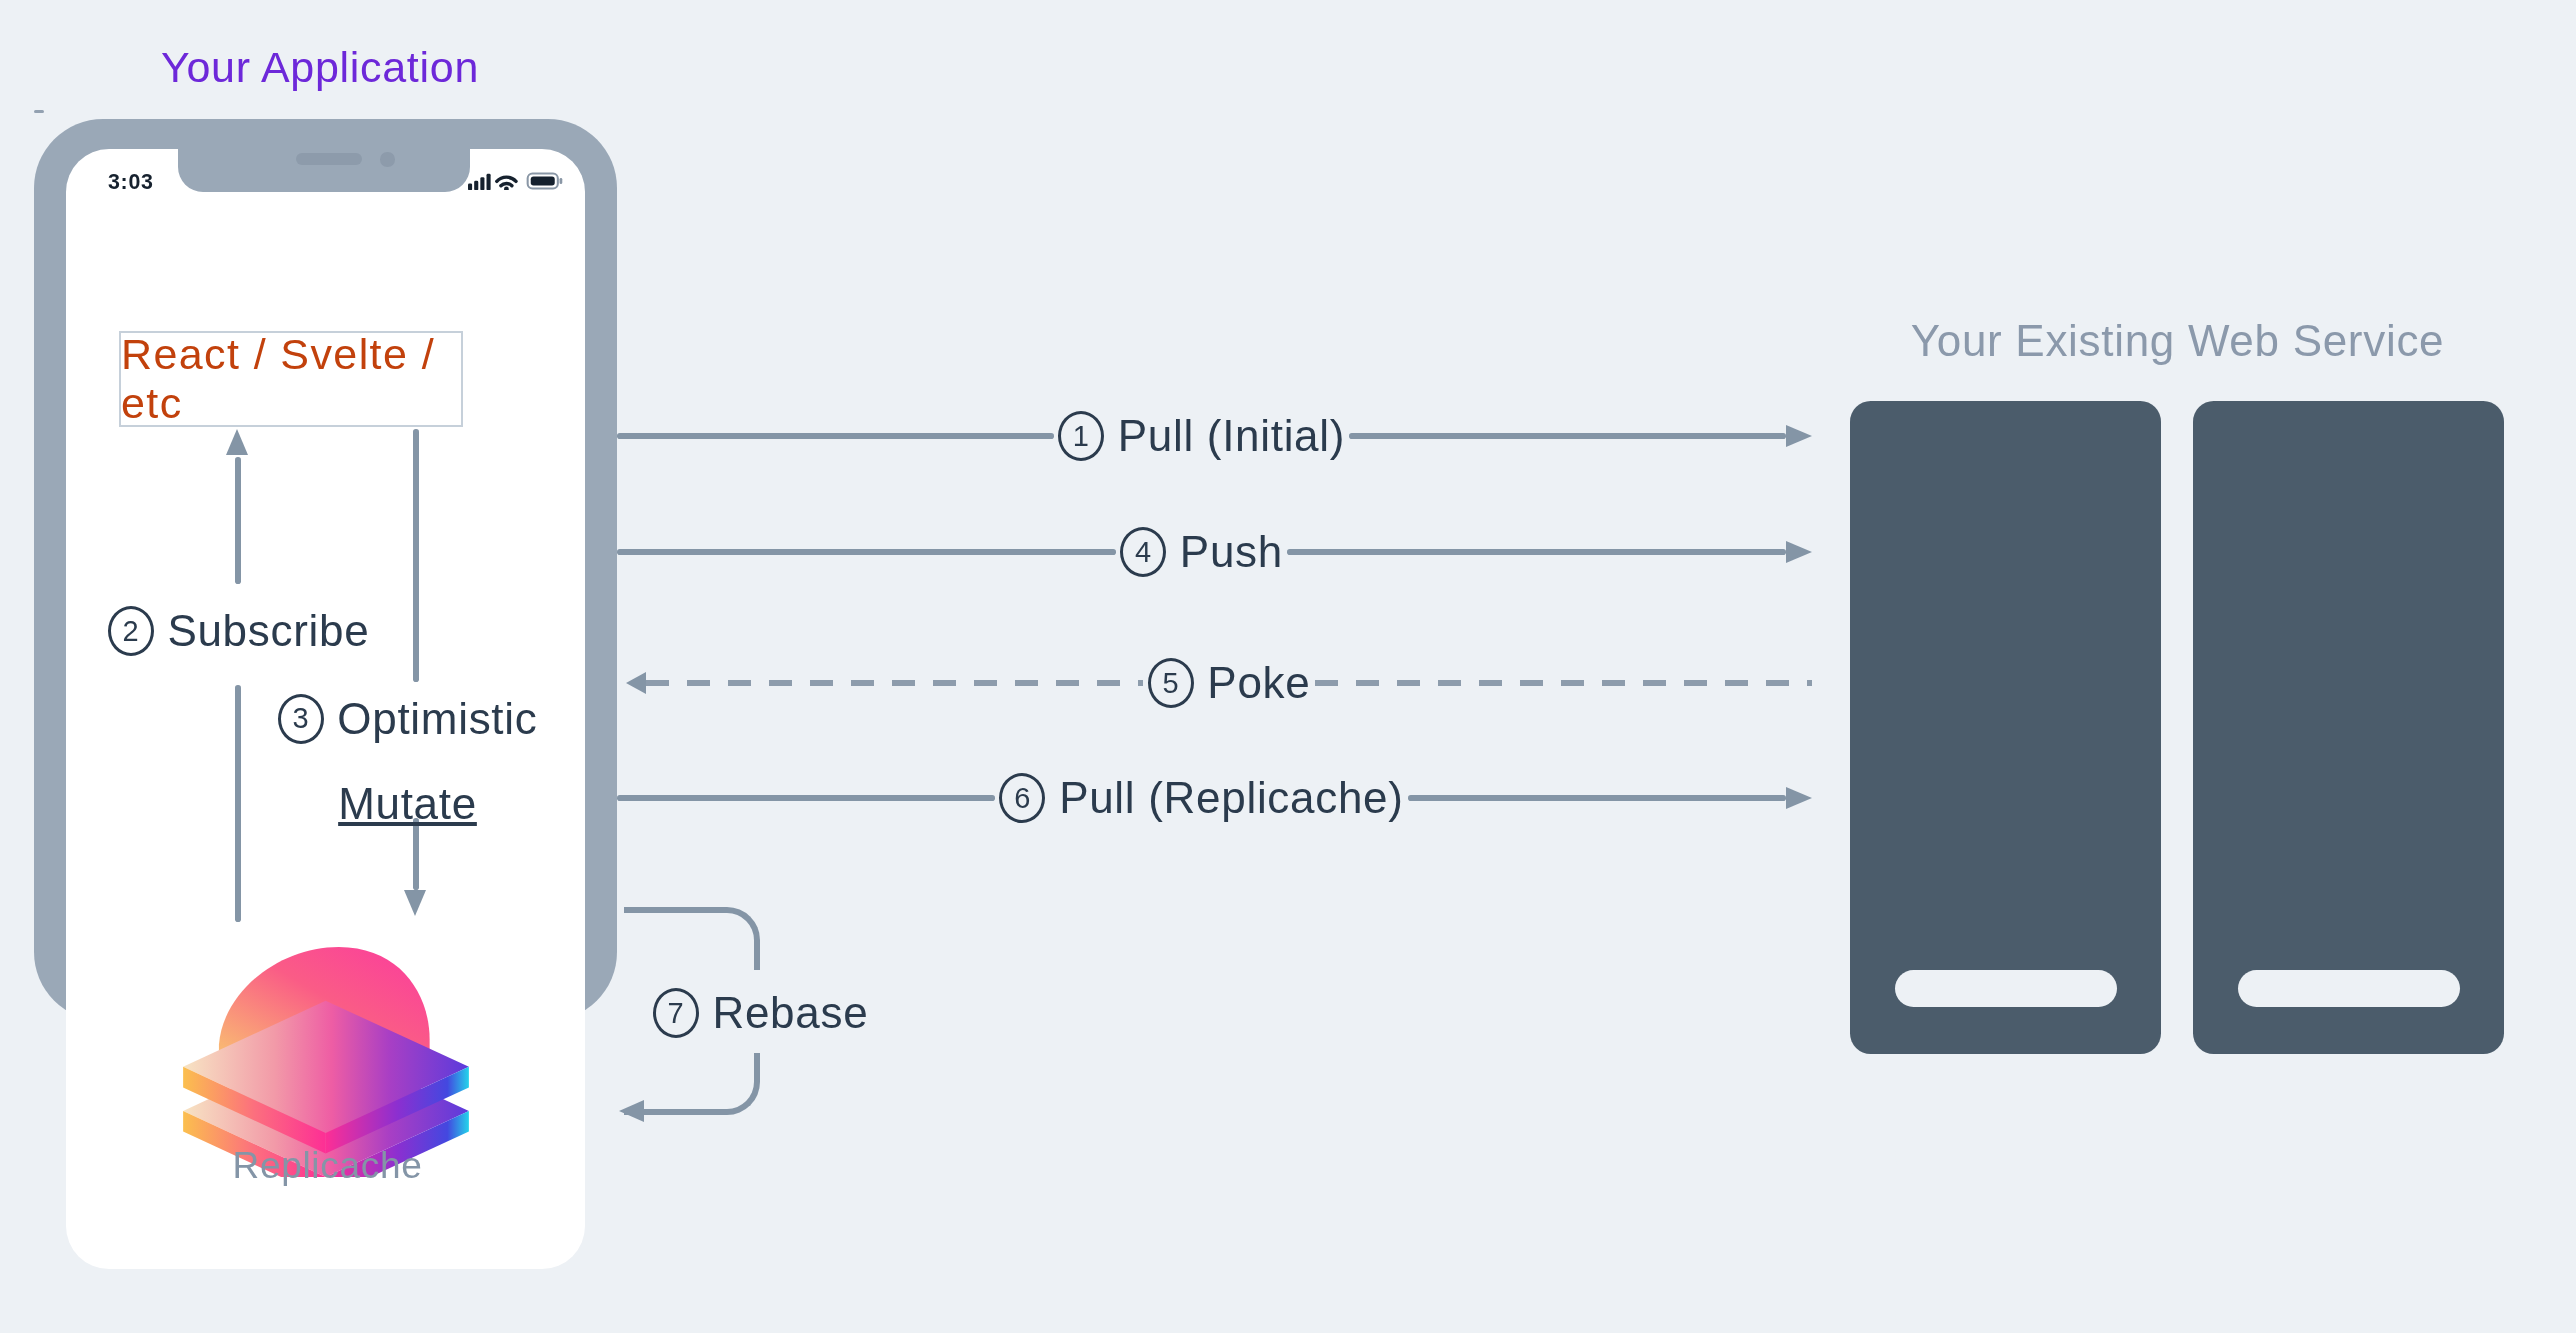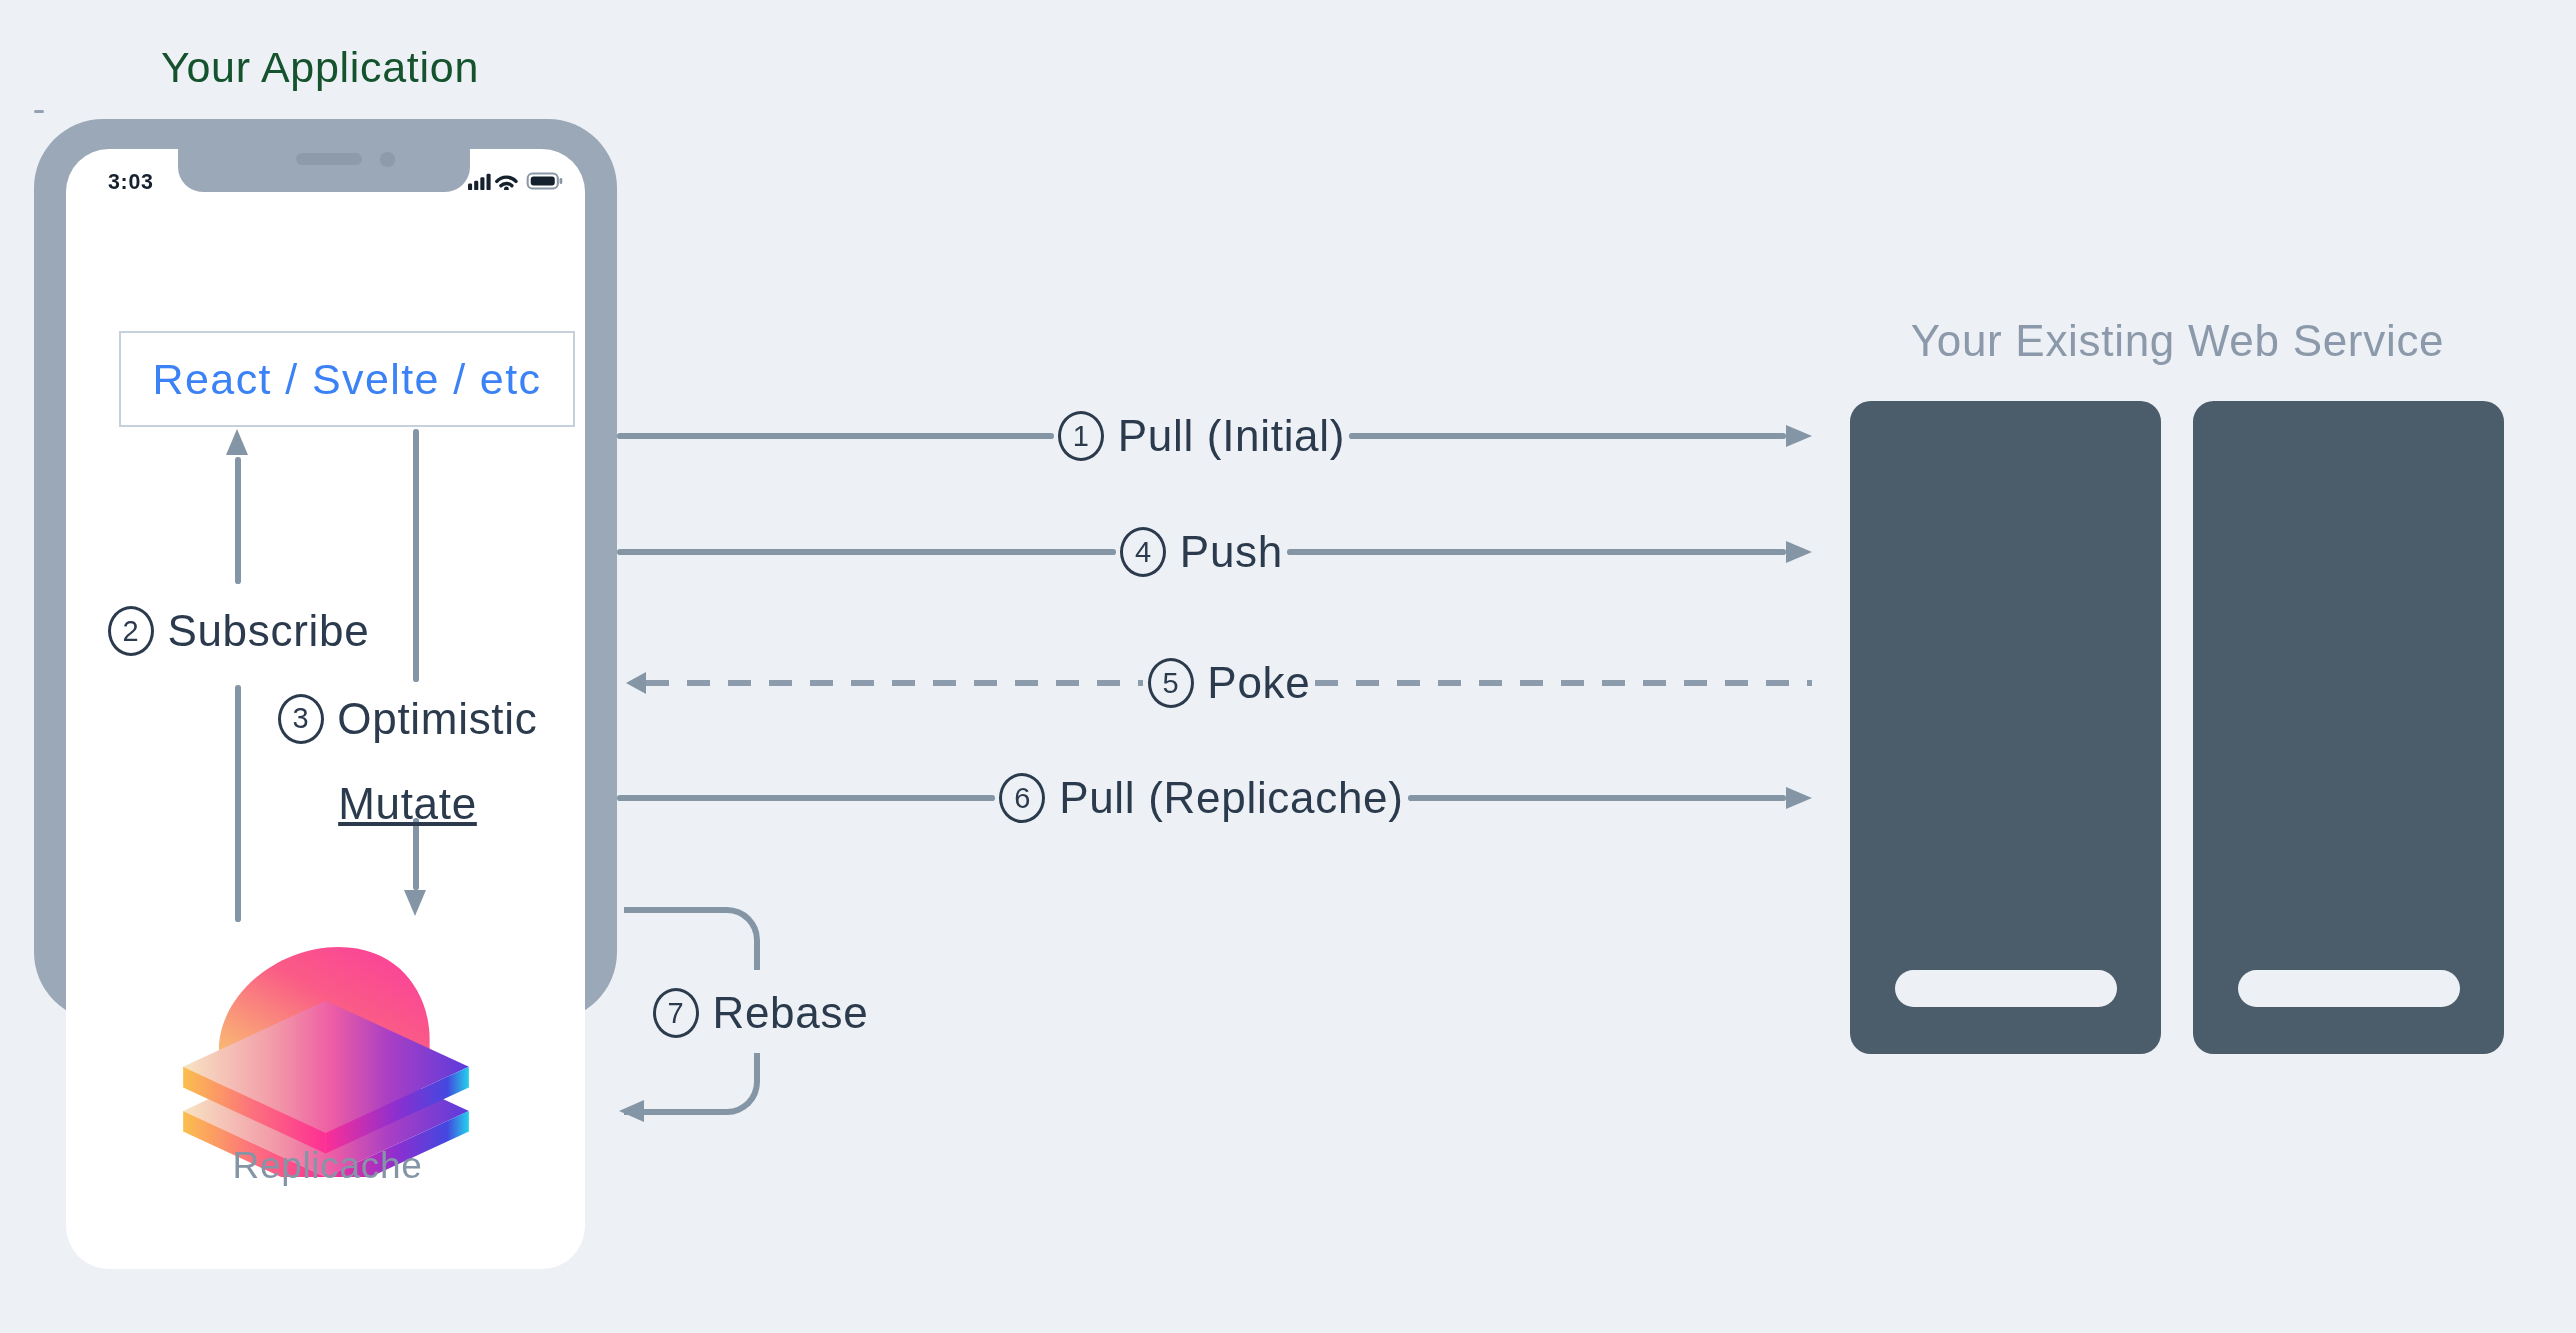--- a/index.html
+++ b/index.html
@@ -1,39 +1,39 @@
 <!DOCTYPE html>
 <html style="font-size:11px"><head>
 <meta charset="utf-8">
 <style>
   html,body{margin:0;padding:0;background:#edf1f5;}
   #canvas{position:relative;width:2576px;height:1334px;background:#edf1f5;overflow:hidden;
           font-family:"Liberation Sans","DejaVu Sans",sans-serif;color:#2b3b4d;}
   .abs{position:absolute;}
 
   
-  .panel-title{font-size:43px;color:#14532d;text-align:center;letter-spacing:0.7px;}
+  .panel-title{font-size:43px;color:#6d28d9;text-align:center;letter-spacing:0.7px;}
   .service-title{font-size:44px;color:#8b99ab;text-align:center;letter-spacing:0.7px;}
 
   
   .artifact-dash{left:34px;top:110px;width:9.6px;height:3.4px;background:#93a1b1;border-radius:2.1px;}
 
   
   .phone{left:34px;top:119px;width:583px;height:902px;background:#9aa8b7;border-radius:69px;}
   .screen{position:absolute;left:32px;top:30px;width:519px;height:1120px;background:#ffffff;border-radius:43px;}
   .notch{position:absolute;left:144px;top:30px;width:292px;height:43px;background:#9aa8b7;border-radius:0 0 25px 25px;}
   .speaker{position:absolute;left:262px;top:34px;width:66px;height:11.7px;background:#8d9bab;border-radius:6.2px;}
   .camera{position:absolute;left:346px;top:33px;width:14.5px;height:14.5px;background:#8d9bab;border-radius:50%;}
   .time{position:absolute;left:74px;top:51px;width:90px;font-size:21.4px;font-weight:700;color:#16212e;letter-spacing:0.7px;}
   .status-icons{position:absolute;left:434px;top:52px;}
 
   
-  .ui-box{left:119px;top:331px;width:456px;height:96px;background:#ffffff;border:2.1px solid #c6d0da;
+  .ui-box{left:119px;top:331px;width:344px;height:96px;background:#ffffff;border:2.1px solid #c6d0da;
           box-sizing:border-box;display:flex;align-items:center;justify-content:center;
-          font-size:43px;letter-spacing:1.4px;color:#3b82f6;}
+          font-size:43px;letter-spacing:1.4px;color:#c2410c;}
 
   
   .vline{width:6.2px;background:#8495a6;border-radius:2.8px;}
   .arrow-up{width:0;height:0;border-left:11.7px solid transparent;border-right:11.7px solid transparent;
             border-bottom:26px solid #8495a6;}
   .arrow-down{width:0;height:0;border-left:11.7px solid transparent;border-right:11.7px solid transparent;
               border-top:26px solid #8495a6;}
   .arrow-left{width:0;height:0;border-top:11px solid transparent;border-bottom:11px solid transparent;
               border-right:20.7px solid #8495a6;}
   .arrow-right{width:0;height:0;border-top:11px solid transparent;border-bottom:11px solid transparent;

